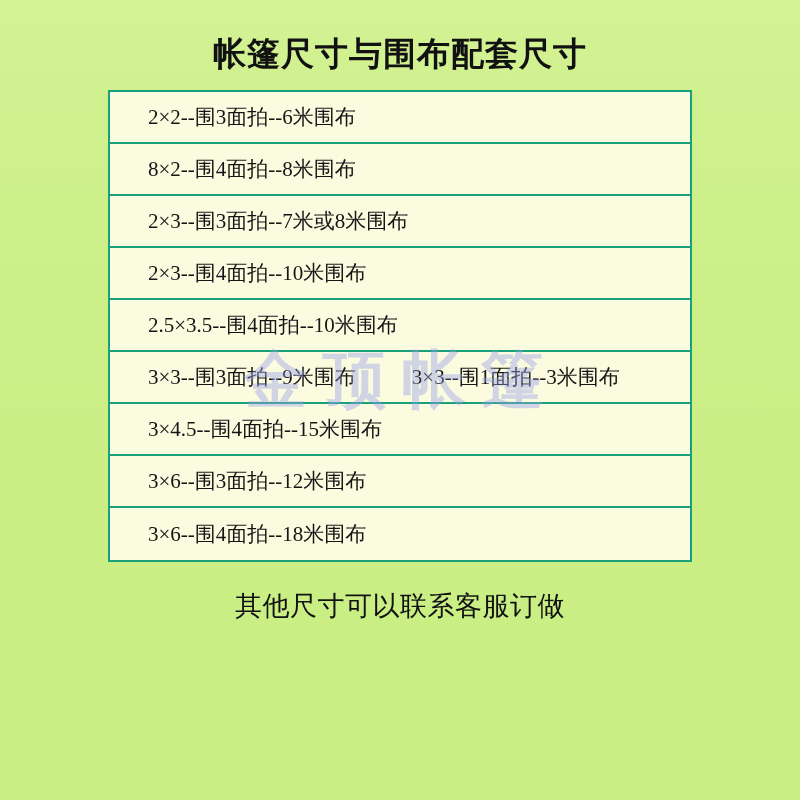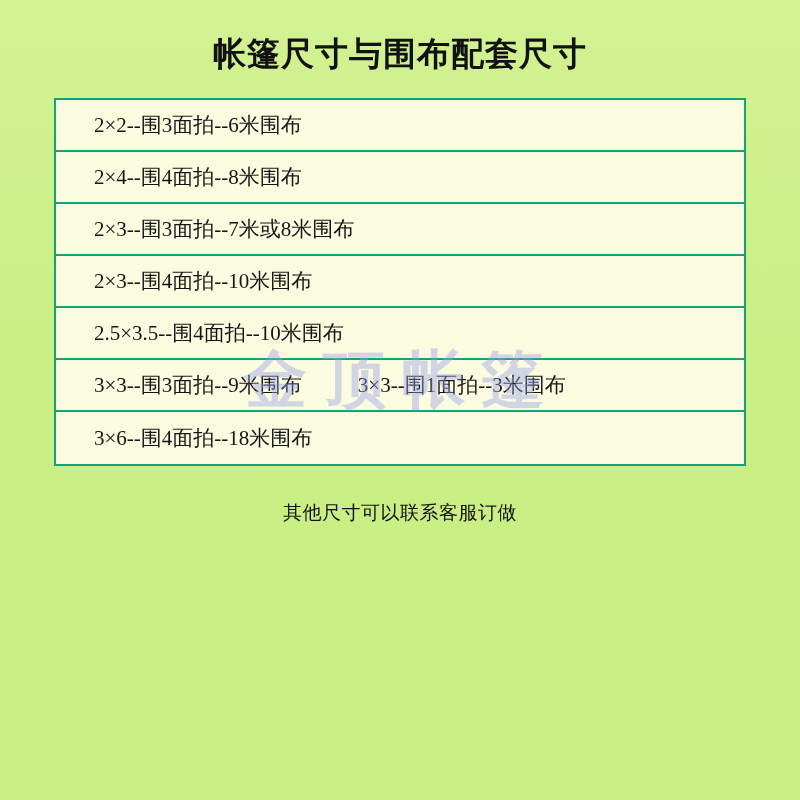--- a/index.html
+++ b/index.html
@@ -46,22 +46,22 @@
     letter-spacing: 1px;
     line-height: 48px;
     margin-top: 6px;
     margin-bottom: 12px;
     font-family: "Liberation Serif", serif;
   }
   #table-wrap {
     position: relative;
     background: #fbfbe0;
     border: 2px solid #17a07a;
-    width: 692px;
-    margin: 8px auto;
+    width: 584px;
+    margin: 0 auto;
     box-sizing: border-box;
   }
   .row {
     position: relative;
     height: 52px;
     border-bottom: 2px solid #17a07a;
     box-sizing: border-box;
     display: flex;
     align-items: center;
     padding-left: 38px;
@@ -76,21 +76,21 @@
   }
   .cell-main {
     display: inline-block;
   }
   .cell-second {
     display: inline-block;
     margin-left: 56px;
   }
   #footer-note {
     text-align: center;
-    font-size: 19px;
+    font-size: 27px;
     color: #111111;
     font-family: "Liberation Serif", serif;
     margin-top: 26px;
     letter-spacing: 0.5px;
   }
   
   #watermark {
     position: absolute;
     z-index: 5;
     left: 2px;
@@ -116,21 +116,21 @@
     <div id="title">帐篷尺寸与围布配套尺寸</div>
 
     <div id="table-wrap">
 
       <div class="row">
         <span class="cell-main">2×2--围3面拍--6米围布</span>
         <span class="cell-second"></span>
       </div>
 
       <div class="row">
-        <span class="cell-main">2×4--围4面拍--8米围布</span>
+        <span class="cell-main">8×2--围4面拍--8米围布</span>
         <span class="cell-second"></span>
       </div>
 
       <div class="row">
         <span class="cell-main">2×3--围3面拍--7米或8米围布</span>
         <span class="cell-second"></span>
       </div>
 
       <div class="row">
         <span class="cell-main">2×3--围4面拍--10米围布</span>
@@ -143,21 +143,29 @@
         <span class="cell-second"></span>
       </div>
 
       <div class="row">
         <span class="cell-main">3×3--围3面拍--9米围布</span>
         <span class="cell-second">3×3--围1面拍--3米围布</span>
       </div>
 
 
 
+      <div class="row">
+        <span class="cell-main">3×4.5--围4面拍--15米围布</span>
+        <span class="cell-second"></span>
+      </div>
 
+      <div class="row">
+        <span class="cell-main">3×6--围3面拍--12米围布</span>
+        <span class="cell-second"></span>
+      </div>
 
       <div class="row">
         <span class="cell-main">3×6--围4面拍--18米围布</span>
         <span class="cell-second"></span>
       </div>
 
     </div>
 
     <div id="footer-note">其他尺寸可以联系客服订做</div>
 

